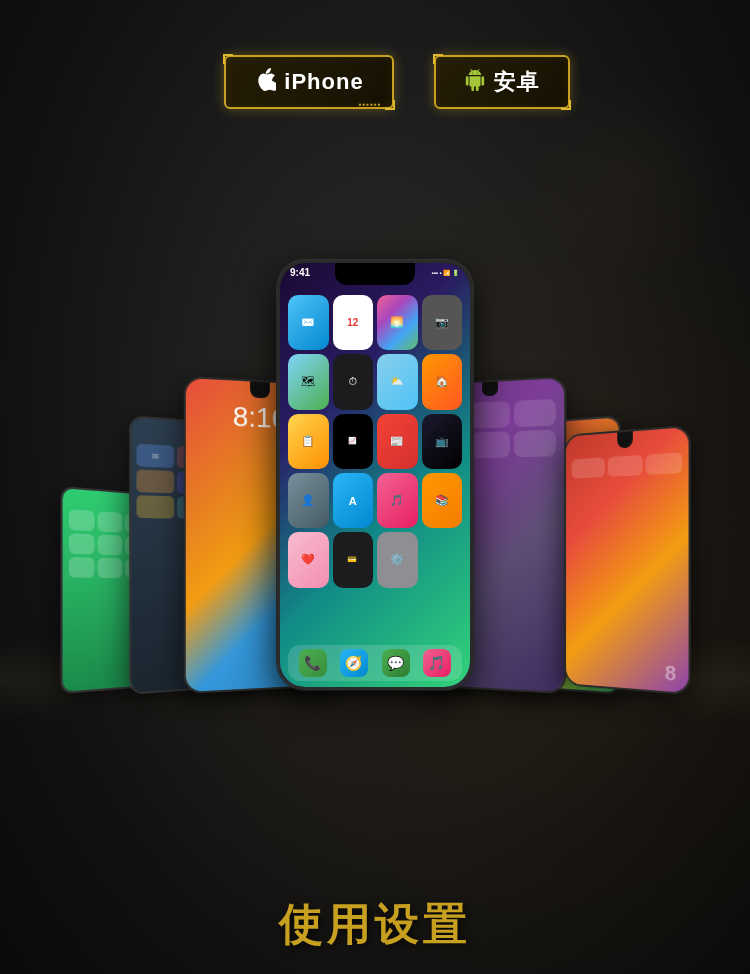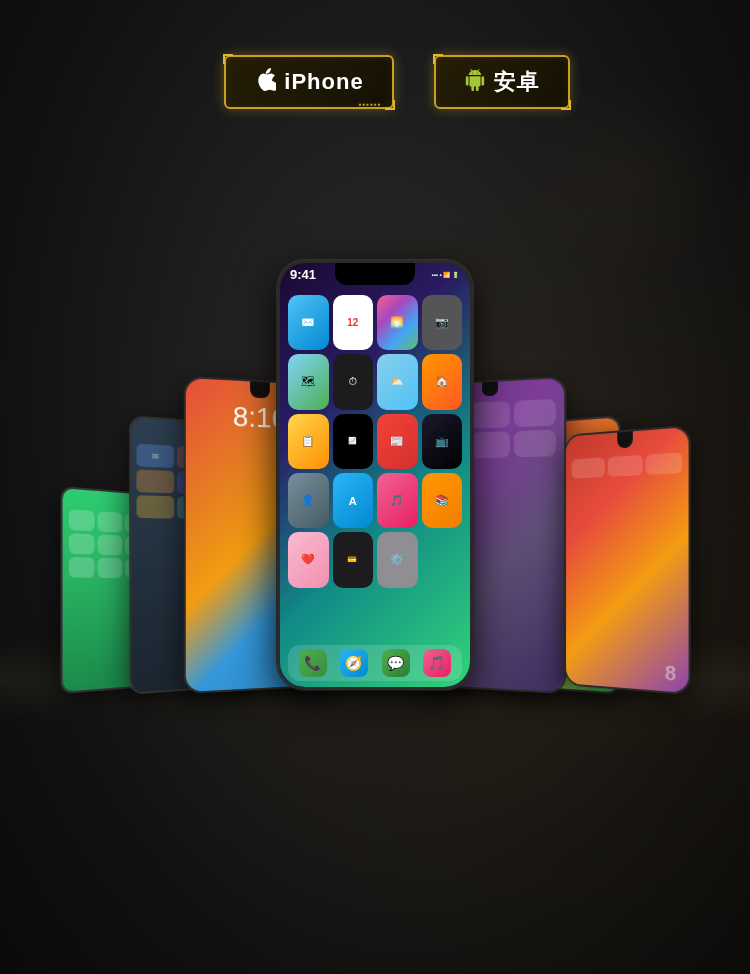--- a/index.html
+++ b/index.html
@@ -494,21 +494,21 @@
     </div>
 
     <div class="phone phone-center">
       <div class="screen-iphonex">
 
         <div style="position:absolute;inset:0;background:linear-gradient(135deg,#1a0533 0%,#2d1b69 30%,#11998e 60%,#38ef7d 100%);opacity:0.85;"></div>
 
         <div class="notch"></div>
 
         <div class="status-bar">
-          <span style="font-size:13px;font-weight:bold;">9:41</span>
+          <span style="font-size:10px;font-weight:bold;">9:41</span>
           <span style="font-size:6px;">▪▪▪ ▪ 📶 🔋</span>
         </div>
 
         <div class="app-grid">
           <div class="app-icon mail">
               <span style="font-size:11px;">✉️</span>
             </div>
           <div class="app-icon calendar">
               <span style="font-size:10px;color:#e53935;font-weight:bold;">12</span>
             </div>
@@ -613,14 +613,15 @@
           <div style="background:rgba(255,255,255,0.3);border-radius:6px;height:20px;"></div>
         </div>
       </div>
     </div>
 
     <div class="ground-shadow"></div>
     <div class="reflection"></div>
 
   </div>
 
+  <div class="bottom-title">使用设置</div>
 
 </div>
 
 </body></html>

